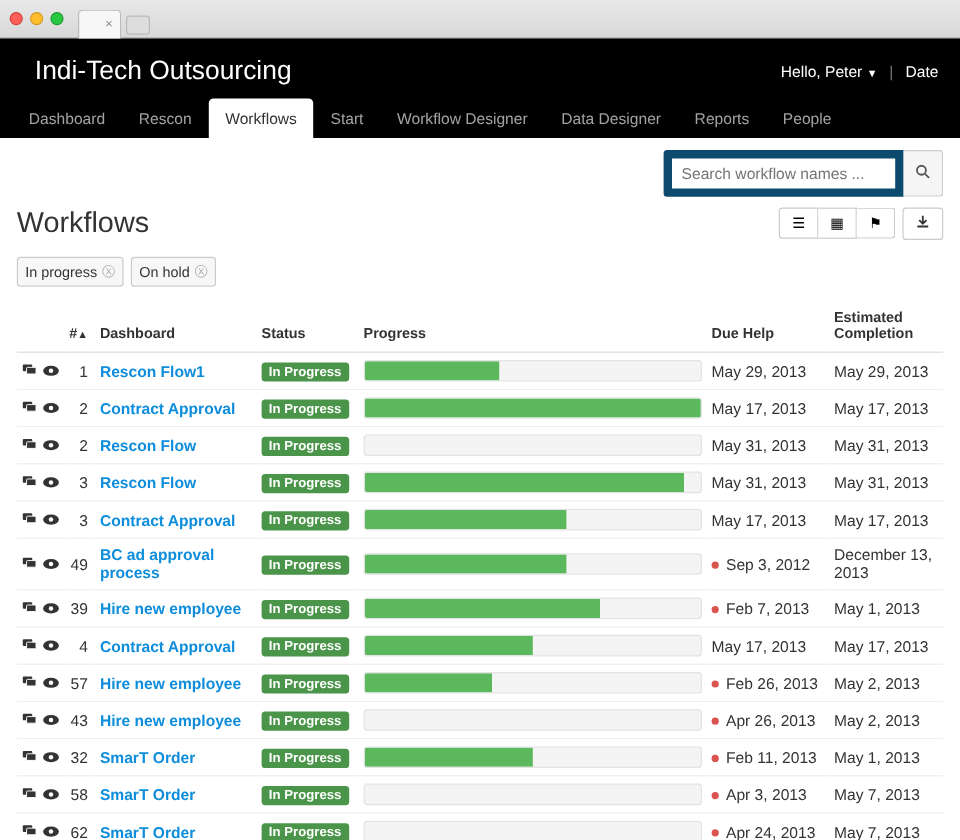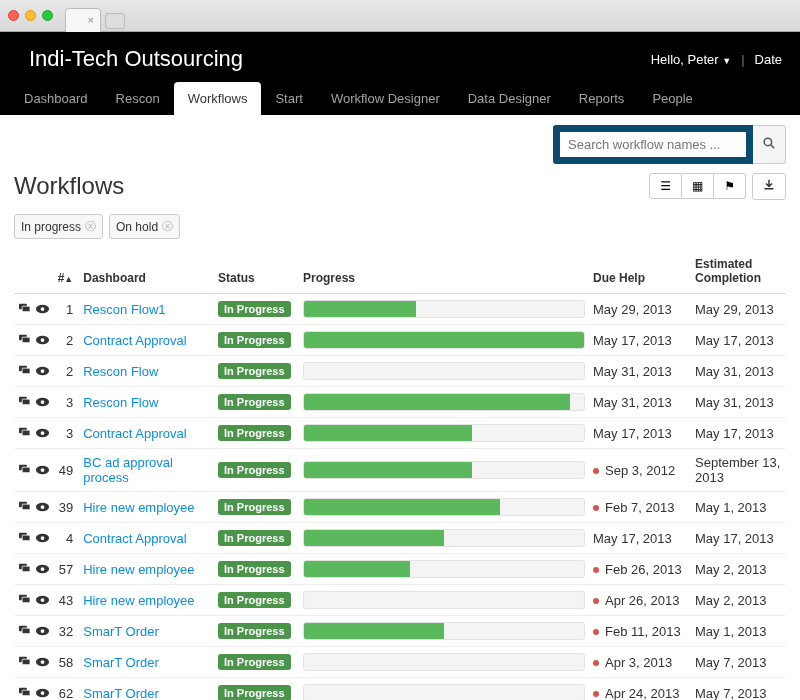--- a/index.html
+++ b/index.html
@@ -43,21 +43,21 @@
 .filter-tags { margin-bottom: 12px; display: flex; gap: 6px; }
 .tag { border: 1px solid #ccc; background: #f7f7f7; border-radius: 3px; padding: 4px 6px; font-size: 12px; display: inline-flex; align-items: center; gap: 4px; cursor: pointer; }
 .tag .xx { color: #aaa; font-size: 11px; }
 
 table { width: 100%; border-collapse: collapse; }
 th { text-align: left; font-weight: 700; font-size: 12px; padding: 6px 4px 8px; border-bottom: 1px solid #ddd; vertical-align: bottom; }
 th.num { text-align: right; padding-right: 6px; }
 td { padding: 6px 4px; border-bottom: 1px solid #eee; font-size: 13px; vertical-align: middle; }
 td.icons { white-space: nowrap; width: 34px; color: #333; }
 td.num { text-align: right; width: 24px; padding-right: 6px; }
-.wf-link { color: #0d8ddb; text-decoration: none; cursor: pointer; }
+.wf-link { color: #0d8ddb; text-decoration: none; cursor: pointer; font-weight: bold; }
 .badge { display: inline-block; padding: 2px 6px; border-radius: 3px; color: #fff; font-size: 11px; font-weight: 700; }
 .badge-inprogress { background: #4a954a; }
 .progress { background: #f4f4f4; border: 1px solid #e3e3e3; border-radius: 3px; height: 18px; width: 100%; overflow: hidden; }
 .progress-bar { background: #5cb85c; height: 100%; }
 .dot-red { display: inline-block; width: 6px; height: 6px; background: #d9534f; border-radius: 50%; margin-right: 6px; vertical-align: middle; }
 .col-status { width: 85px; }
 .col-progress { width: 290px; }
 .col-due { width: 102px; }
 .col-est { width: 95px; margin-top: 31px; }
 .ic { display: inline-block; }
@@ -268,21 +268,21 @@
               </svg></span></td>
           <td class="num">49</td>
           <td><a class="wf-link">BC ad approval process</a></td>
           <td class="col-status"><span class="badge badge-inprogress">In Progress</span></td>
           <td class="col-progress">
             <div class="progress">
               <div class="progress-bar" style="width:60%"></div>
             </div>
           </td>
           <td class="col-due"><span class="dot-red"></span>Sep 3, 2012</td>
-          <td class="col-est">September 13, 2013</td>
+          <td class="col-est">December 13, 2013</td>
         </tr>
         <tr>
           <td class="icons"><span class="ic"><svg width="13" height="11" viewBox="0 0 16 14">
                 <rect x="1" y="1" width="10" height="7" rx="1" fill="#333"></rect>
                 <rect x="5" y="4" width="10" height="7" rx="1" fill="#333" stroke="#fff" stroke-width="1"></rect>
               </svg></span> <span class="ic"><svg width="15" height="10" viewBox="0 0 16 10">
                 <ellipse cx="8" cy="5" rx="7" ry="4.5" fill="#333"></ellipse>
                 <circle cx="8" cy="5" r="2" fill="#fff"></circle>
               </svg></span></td>
           <td class="num">39</td>

